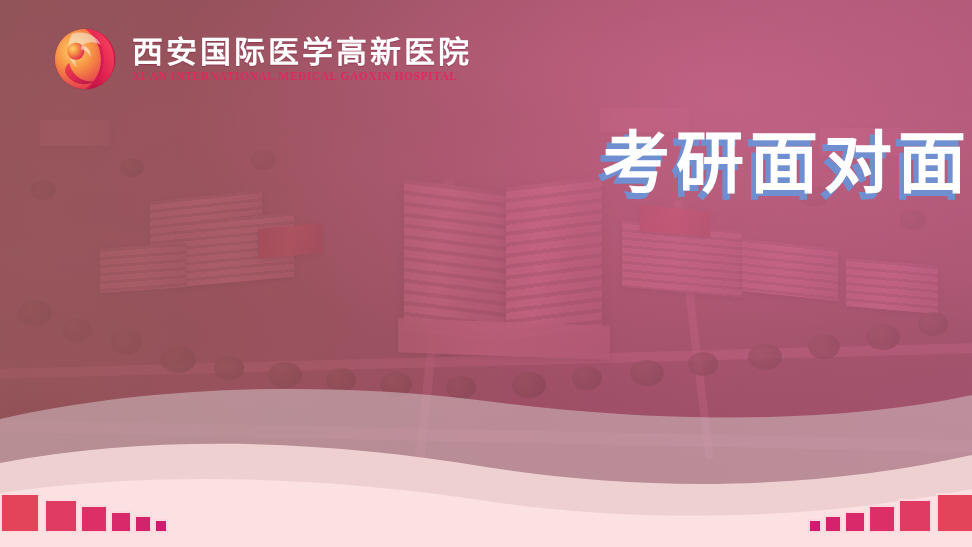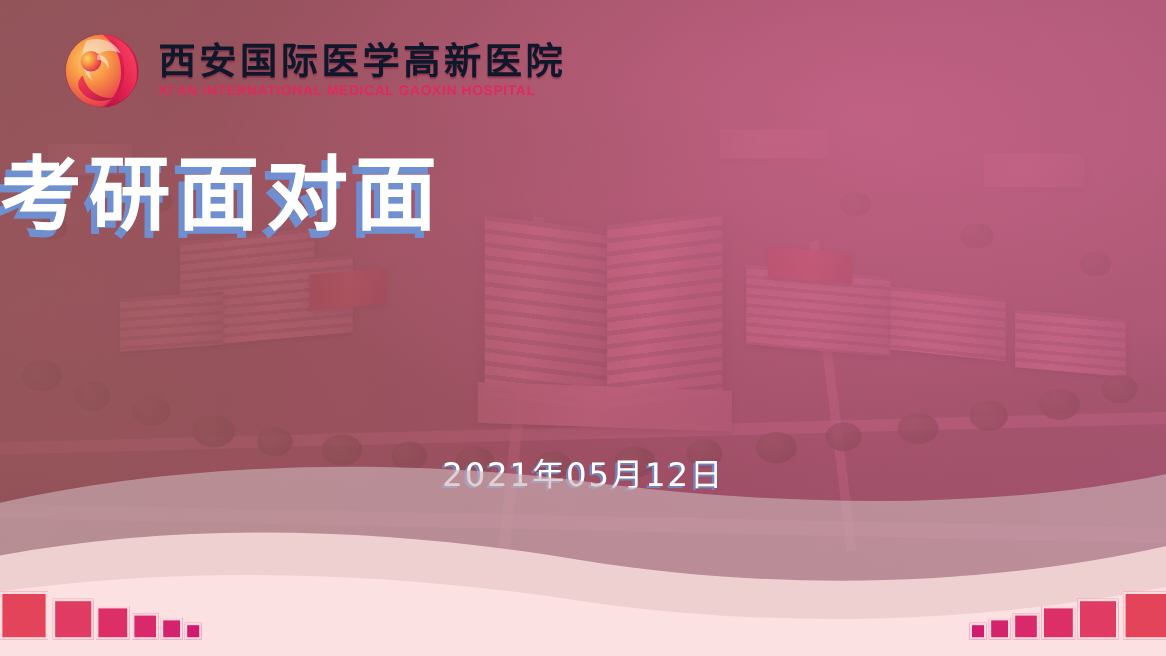--- a/index.html
+++ b/index.html
@@ -122,40 +122,40 @@
     height: 66px;
     flex: 0 0 auto;
   }
   .logo-text-block { display: flex; flex-direction: column; gap: 2px; }
   .logo-cn {
     font-family: "DejaVu Sans", "Liberation Sans", sans-serif;
     font-size: 31px;
     font-weight: 700;
     letter-spacing: 3px;
     line-height: 1.05;
-    color: #0f172a;
+    color: #ffffff;
     white-space: nowrap;
     text-shadow: 0 1px 1px rgba(120,10,45,.35);
   }
   .logo-en {
-    font-family: Liberation Sans, sans-serif;
+    font-family: Liberation Serif, serif;
     font-size: 11.5px;
     font-weight: 700;
     letter-spacing: .55px;
     color: #e0295f;
     white-space: nowrap;
   }
 
   
   .title-wrap {
     position: absolute;
     left: 0;
     right: 0;
     top: 130px;
-    text-align: left;
+    text-align: right;
     pointer-events: none;
   }
   .main-title {
     display: inline-block;
     font-family: "DejaVu Sans", "Liberation Sans", sans-serif;
     font-size: 68px;
     font-weight: 700;
     letter-spacing: 6px;
     line-height: 1;
     color: #ffffff;
@@ -337,23 +337,20 @@
       <div class="logo-cn">西安国际医学高新医院</div>
       <div class="logo-en">XI'AN  INTERNATIONAL  MEDICAL  GAOXIN  HOSPITAL</div>
     </div>
   </div>
 
   <div class="title-wrap">
     <div class="main-title">考研面对面</div>
   </div>
 
 
-  <div class="date-wrap">
-    <div class="date-text">2021年05月12日</div>
-  </div>
 
   <div class="waves">
     <svg viewBox="0 0 972 180" preserveAspectRatio="none" aria-hidden="true">
       <path d="M0,52 C150,18 330,14 486,34 C640,54 820,60 972,28 L972,180 L0,180 Z" fill="#cdb3b8" opacity="0.62"></path>
       <path d="M0,96 C160,66 330,74 486,100 C650,126 820,122 972,88 L972,180 L0,180 Z" fill="#f6d9d8" opacity="0.88"></path>
       <path d="M0,126 C170,102 340,112 486,134 C650,158 820,152 972,122 L972,180 L0,180 Z" fill="#fce1e2"></path>
     </svg>
   </div>
 
   <div class="squares">

